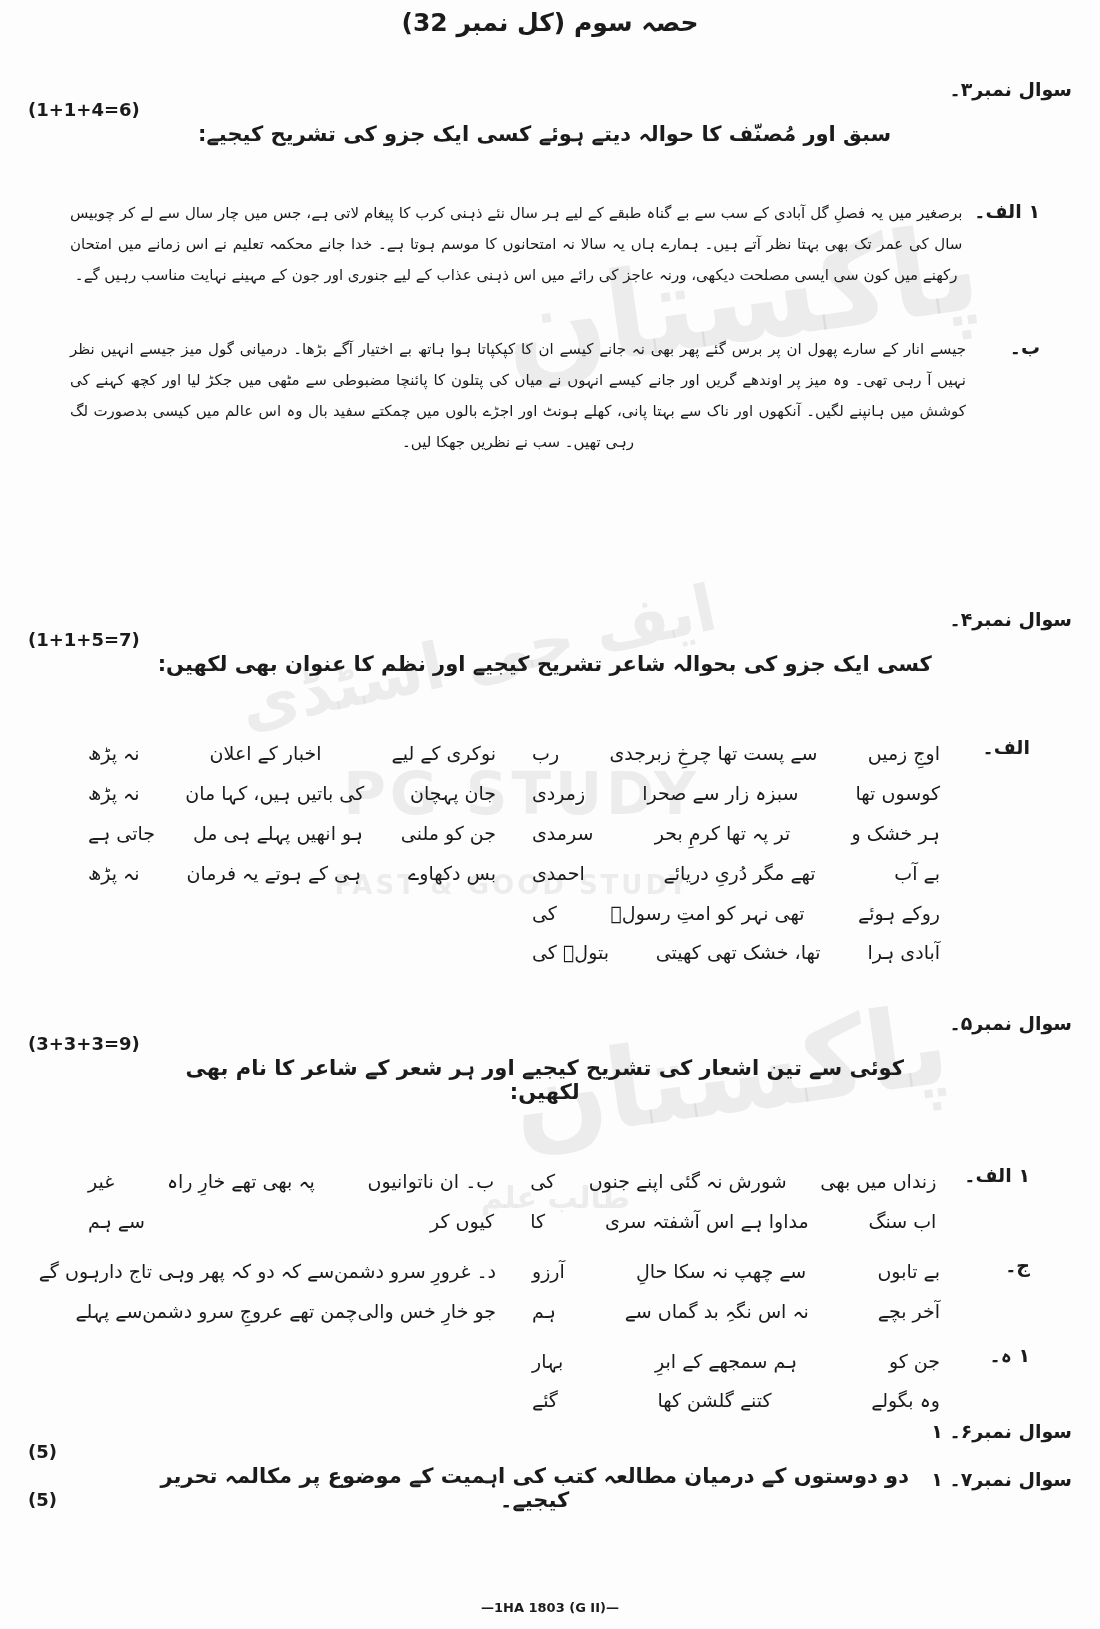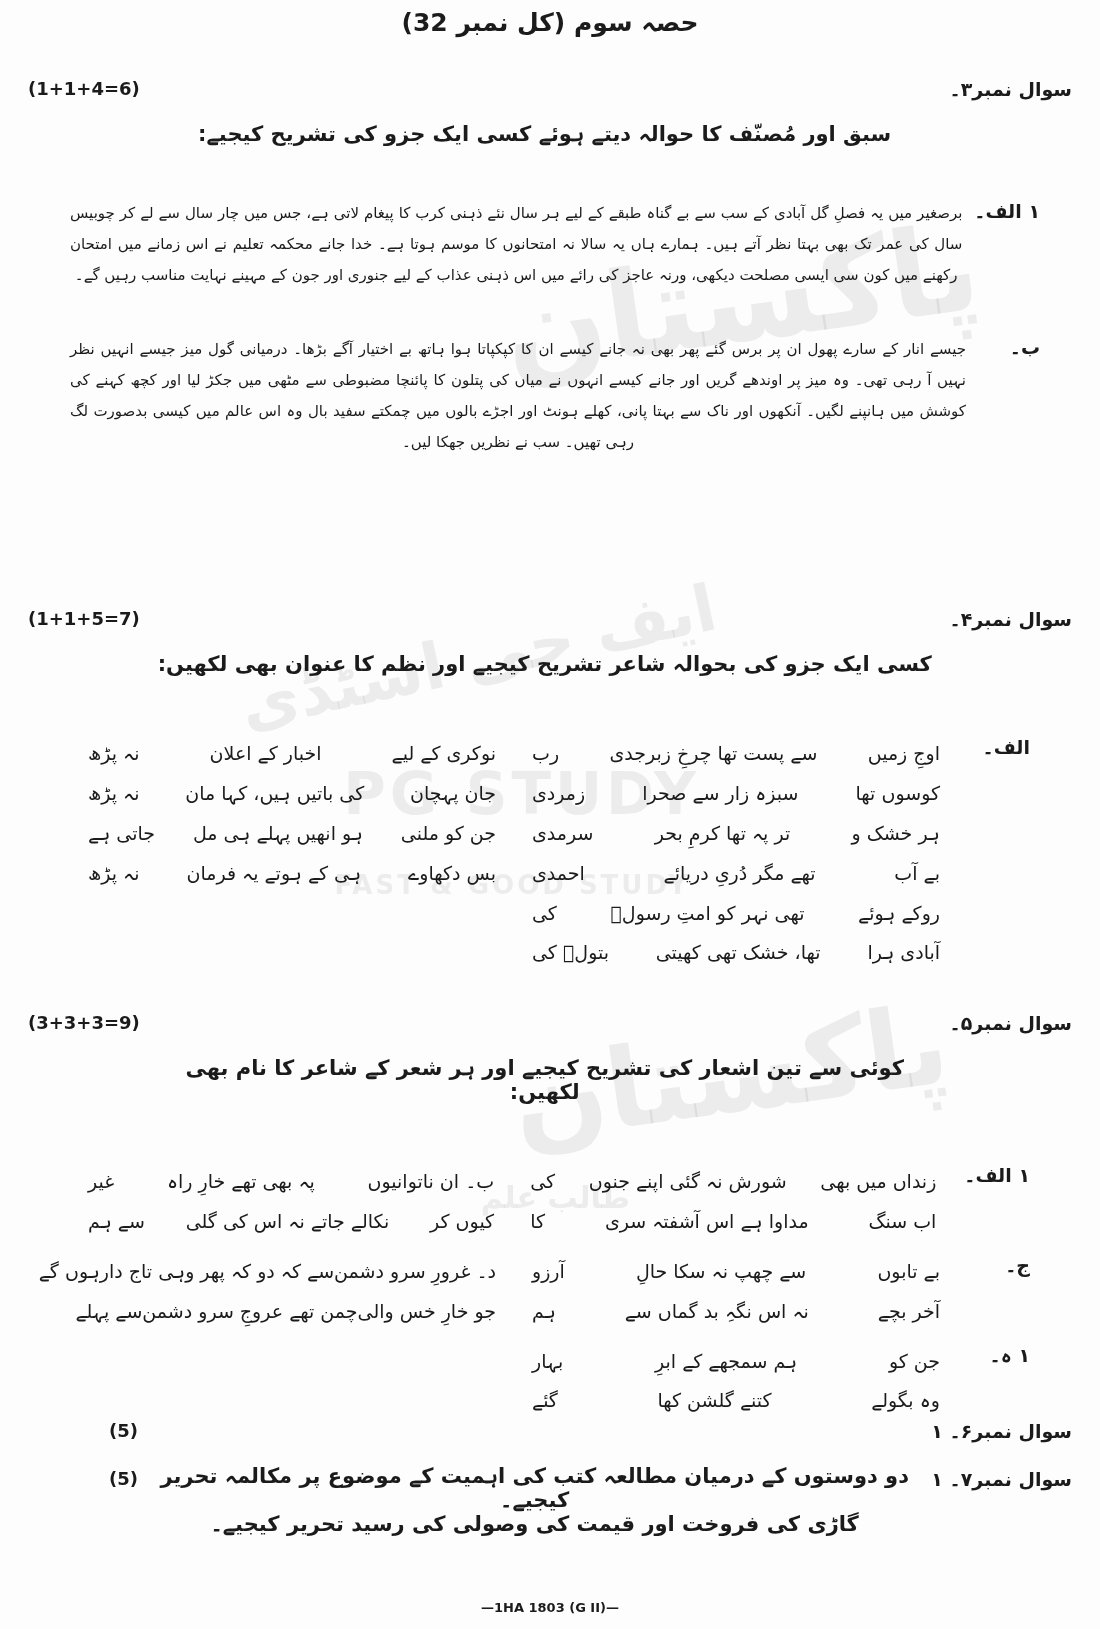--- a/index.html
+++ b/index.html
@@ -68,21 +68,22 @@
     font-weight: bold;
     padding: 0 10px;
     margin-top: 44px;
   }
   .qmarks {
     direction: ltr;
     font-size: 18px;
     font-weight: bold;
     white-space: nowrap;
     min-width: 110px;
-    text-align: right;
+    text-align: left;
+    margin-top: 21px;
   }
 
   
   .passage {
     display: flex;
     align-items: flex-start;
     gap: 12px;
     padding: 0 60px 0 70px;
     margin-top: 14px;
   }
@@ -289,21 +290,20 @@
           </div>
         </div>
         <div class="verse-line">
           <div class="hemistich">
             <span>اب سنگ</span>
             <span>مداوا ہے اس آشفتہ سری</span>
             <span>کا</span>
           </div>
           <div class="hemistich">
             <span>کیوں کر</span>
-            <span>نکالے جاتے نہ اس کی گلی</span>
             <span>سے ہم</span>
           </div>
         </div>
       </div>
     </div>
 
     <div class="verse-block" style="margin-top:10px;">
       <div class="part-label">ج۔</div>
       <div class="verse-lines">
         <div class="verse-line">
@@ -367,19 +367,18 @@
       <div class="qmarks">(5)</div>
     </div>
   </div>
 
   <div class="qblock" style="top:1468px;">
     <div class="qrow">
       <div class="qlabel">
         <span>سوال نمبر۷۔</span>
         <span>۱</span>
       </div>
-      <div class="qtext" style="font-weight:bold;">گاڑی کی فروخت اور قیمت کی وصولی کی رسید تحریر کیجیے۔</div>
       <div class="qmarks">(5)</div>
     </div>
   </div>
 
   <div class="footer">—1HA 1803 (G II)—</div>
 </div>
 
 </body></html>

